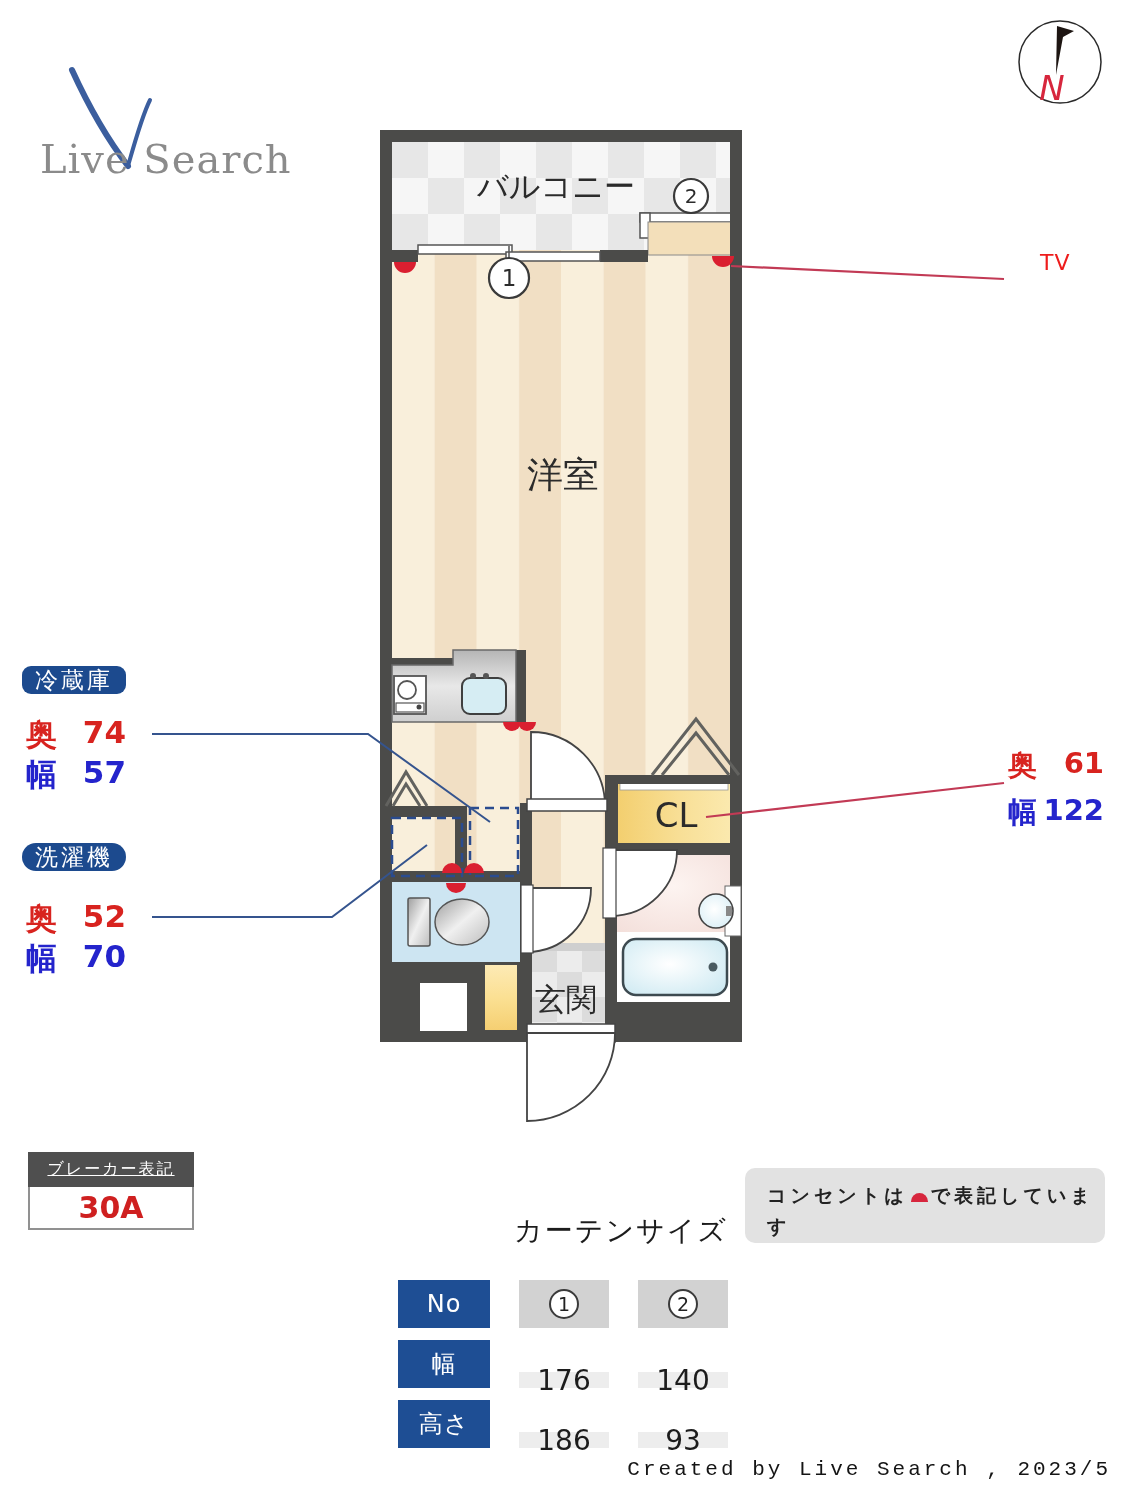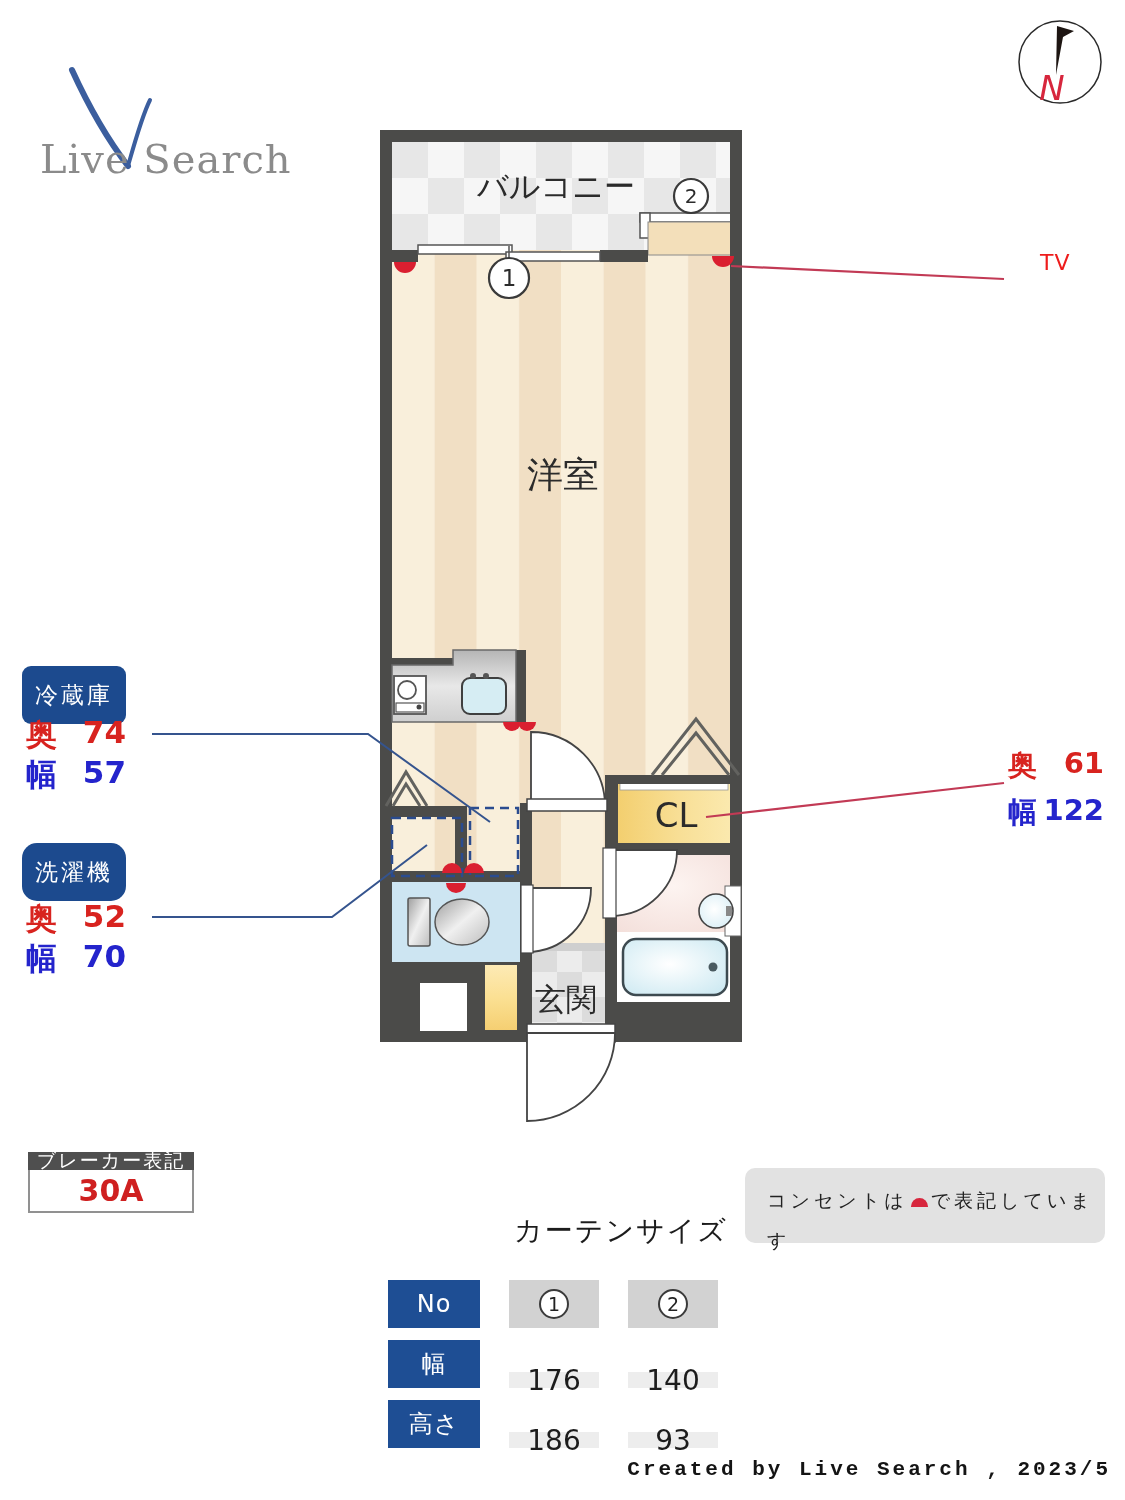--- a/index.html
+++ b/index.html
@@ -3,52 +3,52 @@
 <meta charset="utf-8">
 <style>
   html,body{margin:0;padding:0;}
   body{width:1125px;height:1500px;position:relative;background:#ffffff;overflow:hidden;
        font-family:"DejaVu Sans",sans-serif;}
   #plan-svg{position:absolute;left:0;top:0;}
   .abs{position:absolute;}
   
   .logo-text{left:40px;top:136px;font-family:"DejaVu Serif",serif;font-size:40px;color:#8b8b8b;letter-spacing:1px;}
   
-  .app-box{width:104px;height:58px;background:#1c4a8e;border-radius:9px;color:#fff;
+  .app-box{width:104px;height:28px;background:#1c4a8e;border-radius:9px;color:#fff;
            display:flex;align-items:center;justify-content:center;font-size:23px;letter-spacing:3px;font-weight:500;}
   .dim-row{width:100px;display:flex;justify-content:space-between;font-size:31px;font-weight:bold;}
   .dim-red{color:#d8231f;}
   .dim-blue{color:#2424cc;}
   .dim-row .num{font-family:"DejaVu Sans",sans-serif;}
   
   .tv-label{left:1040px;top:250px;font-size:22px;color:#ee1c1c;font-weight:500;letter-spacing:1px;}
   
   .cl-dims{left:1008px;top:746px;display:flex;flex-direction:column;gap:7px;}
   .cl-dims .dim-row{width:96px;font-size:29px;}
   
   .breaker{left:28px;top:1152px;width:166px;}
-  .breaker .hd{height:18px;background:#4f4f4f;color:#fff;font-size:19px;letter-spacing:2px;
-               display:flex;align-items:center;justify-content:center;}
+  .breaker .hd{height:35px;background:#4f4f4f;color:#fff;font-size:16px;letter-spacing:2px;
+               display:flex;align-items:center;justify-content:center;text-decoration:underline;}
   .breaker .bd{height:43px;background:#fff;border:2px solid #919191;border-top:none;color:#cf2020;
                font-size:30px;font-weight:bold;display:flex;align-items:center;justify-content:center;box-sizing:border-box;}
   
   .note{left:745px;top:1168px;width:360px;height:75px;background:#e2e2e2;border-radius:10px;
-        box-sizing:border-box;padding:12px 0 0 22px;font-size:19px;letter-spacing:4px;color:#222;line-height:40px;}
+        box-sizing:border-box;padding:12px 0 0 22px;font-size:19px;letter-spacing:4px;color:#222;line-height:31px;font-weight:bold;}
   .dome{display:inline-block;width:17px;height:9px;background:#d7263d;border-radius:9px 9px 0 0;margin:0 3px;}
   
   .ct-title{left:398px;top:1212px;width:330px;text-align:right;font-size:28px;color:#1c1c1c;letter-spacing:2px;}
-  .ct{left:388px;top:1280px;display:grid;grid-template-columns:92px 90px 90px;grid-auto-rows:48px;
+  .ct{left:398px;top:1280px;display:grid;grid-template-columns:92px 90px 90px;grid-auto-rows:48px;
       column-gap:29px;row-gap:12px;}
   .ct .lbl{background:#1e4e94;color:#fff;font-size:24px;font-weight:500;display:flex;align-items:center;justify-content:center;letter-spacing:1px;}
   .ct .hdc{background:#d2d2d2;display:flex;align-items:center;justify-content:center;}
   .ct .val{background:#ededed;color:#1c1c1c;font-size:28px;display:flex;align-items:center;justify-content:center;margin-top:32px;}
   .circle-num{width:30px;height:30px;border:2px solid #3a3a3a;border-radius:50%;background:#fff;
               display:flex;align-items:center;justify-content:center;font-size:19px;color:#222;box-sizing:border-box;}
   
-  .credit{right:14px;top:1458px;font-family:"Liberation Mono",monospace;font-weight:bold;
+  .credit{right:14px;top:1458px;font-family:"Liberation Mono",monospace;font-weight:normal;
           font-size:21px;letter-spacing:3px;color:#141414;}
   .plan-text{font-family:"DejaVu Sans",sans-serif;fill:#2b2b2b;}
 </style>
 </head>
 <body>
 
 <svg id="plan-svg" width="1125" height="1500" viewBox="0 0 1125 1500">
   <defs>
     <pattern id="pStripes" x="392" y="0" width="84.5" height="100" patternUnits="userSpaceOnUse">
       <rect width="42.25" height="100" fill="#f9efdb"></rect>

